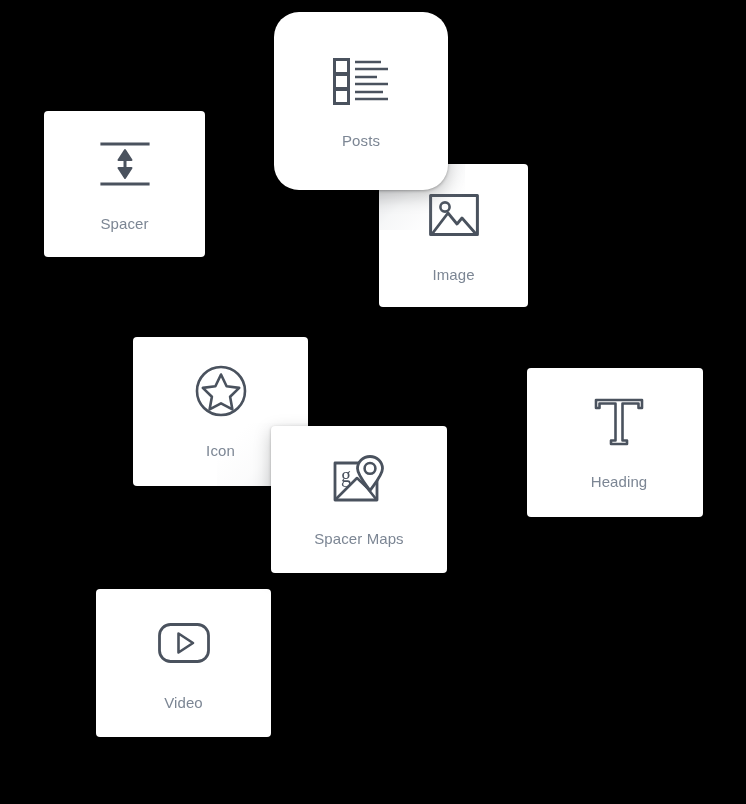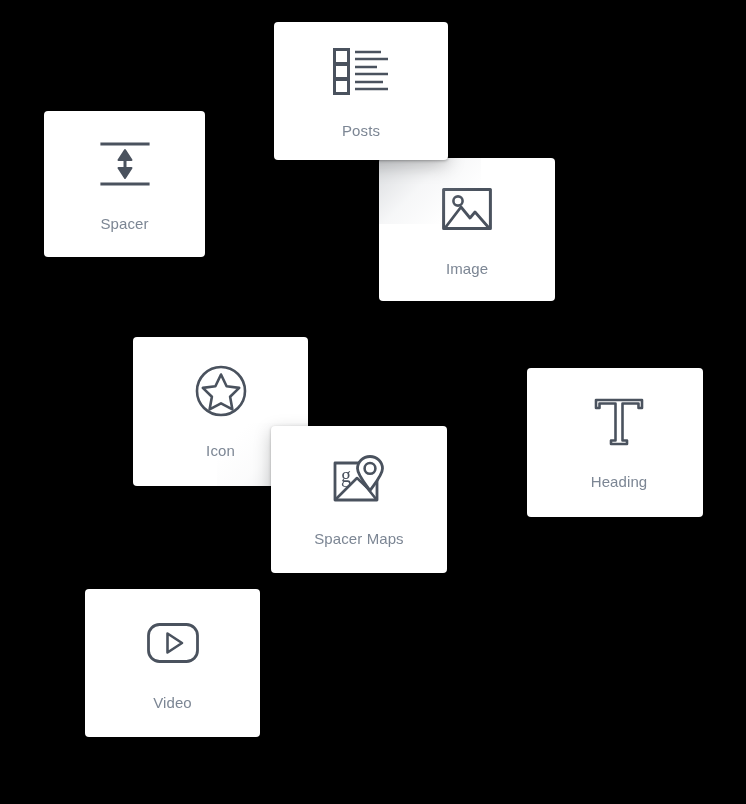--- a/index.html
+++ b/index.html
@@ -63,26 +63,26 @@
     content: "";
     position: absolute;
     right: 0; bottom: 0;
     width: 52%; height: 42%;
     background: linear-gradient(315deg, rgba(170,175,182,0.26) 0%, rgba(215,218,222,0.10) 45%, rgba(255,255,255,0) 80%);
     pointer-events: none;
   }
 
   
   #card-spacer  { left: 44px;  top: 111px; width: 161px; height: 146px; z-index: 3; }
-  #card-posts   { left: 274px; top: 22px;  width: 174px; height: 138px; z-index: 5; }
-  #card-image   { left: 379px; top: 158px; width: 176px; height: 143px; z-index: 2; }
+  #card-posts   { left: 274px; top: 12px;  width: 174px; height: 178px; z-index: 5; border-radius: 25px; }
+  #card-image   { left: 379px; top: 164px; width: 149px; height: 143px; z-index: 2; }
   #card-icon    { left: 133px; top: 337px; width: 175px; height: 149px; z-index: 2; }
   #card-maps    { left: 271px; top: 426px; width: 176px; height: 147px; z-index: 5; }
   #card-heading { left: 527px; top: 368px; width: 176px; height: 149px; z-index: 3; padding-left: 8px; }
-  #card-video   { left: 85px;  top: 589px; width: 175px; height: 148px; z-index: 3; }
+  #card-video   { left: 96px;  top: 589px; width: 175px; height: 148px; z-index: 3; }
 </style>
 </head>
 <body>
 
 <div id="canvas">
 
   <div class="widget-card" id="card-spacer">
     <div class="card-inner">
       <span class="icon-wrap">
         <svg width="50" height="46" viewBox="0 0 50 46" fill="none" stroke="#4a525e" stroke-width="3.2" stroke-linecap="square">

